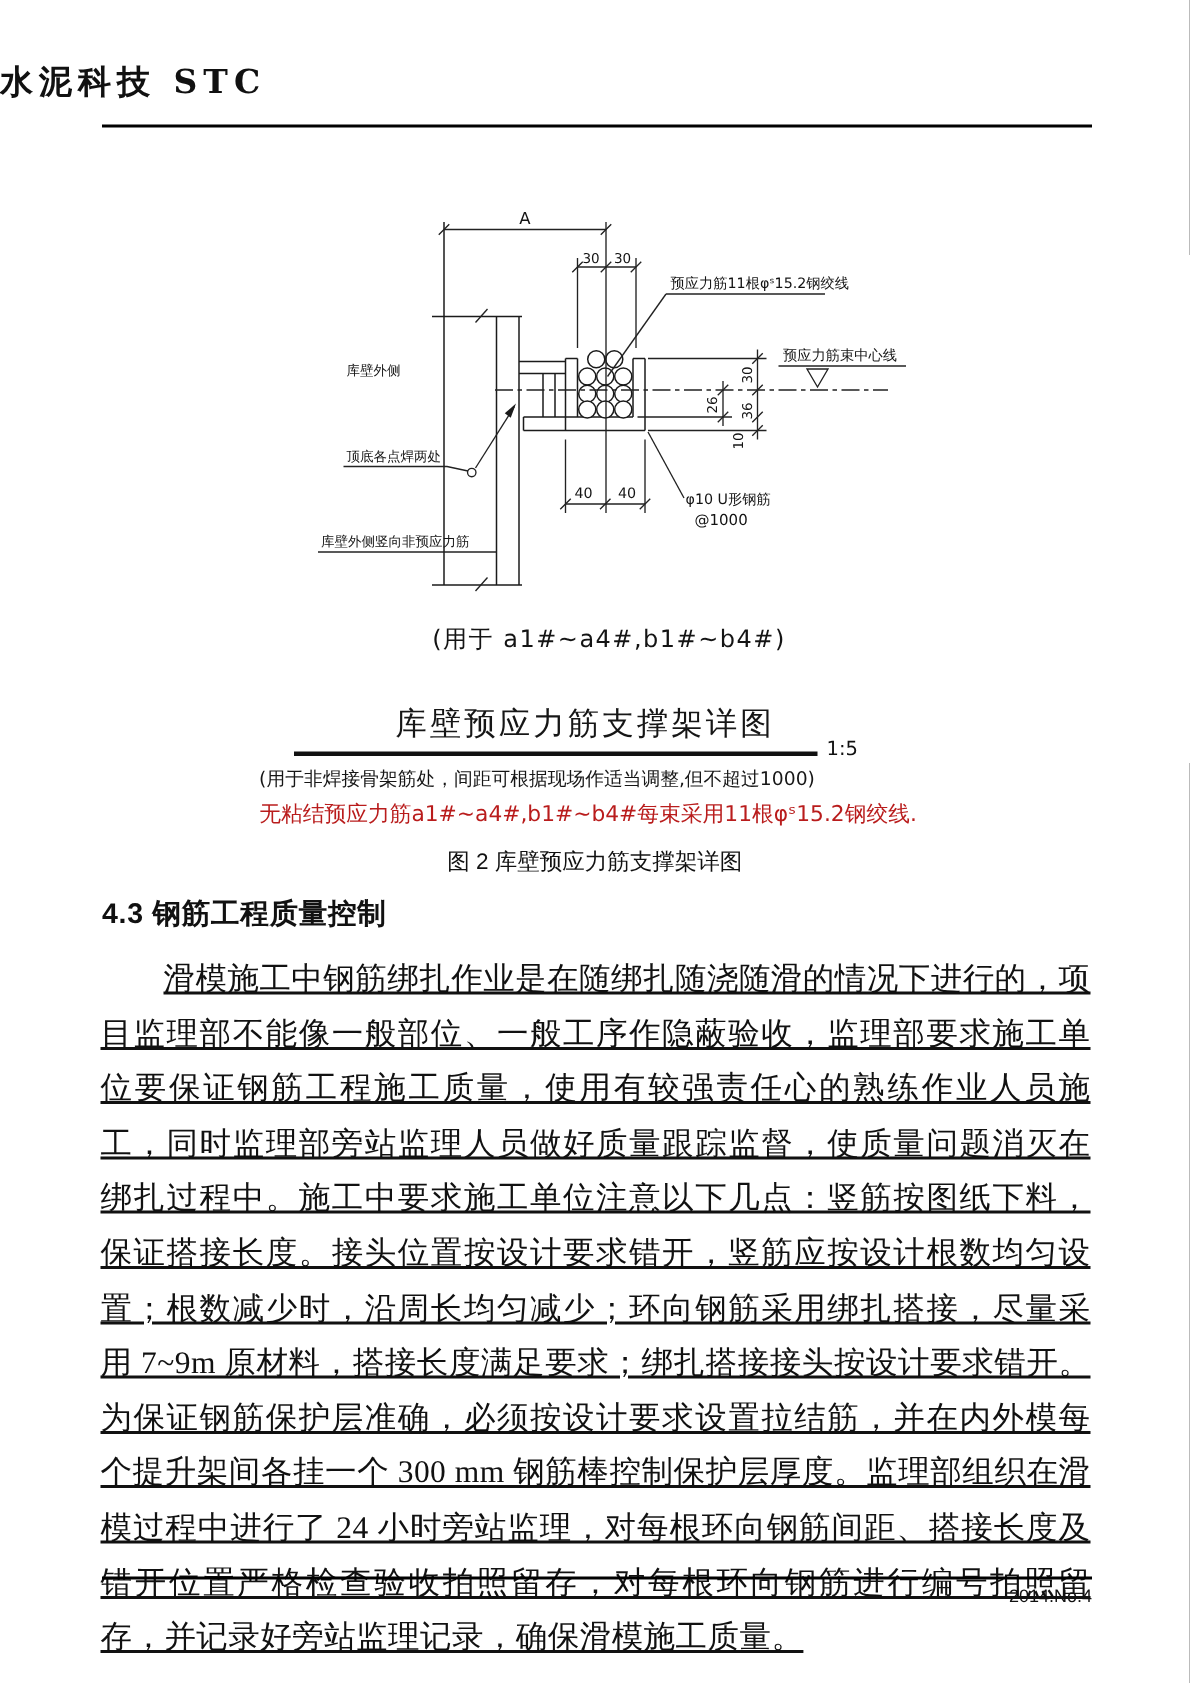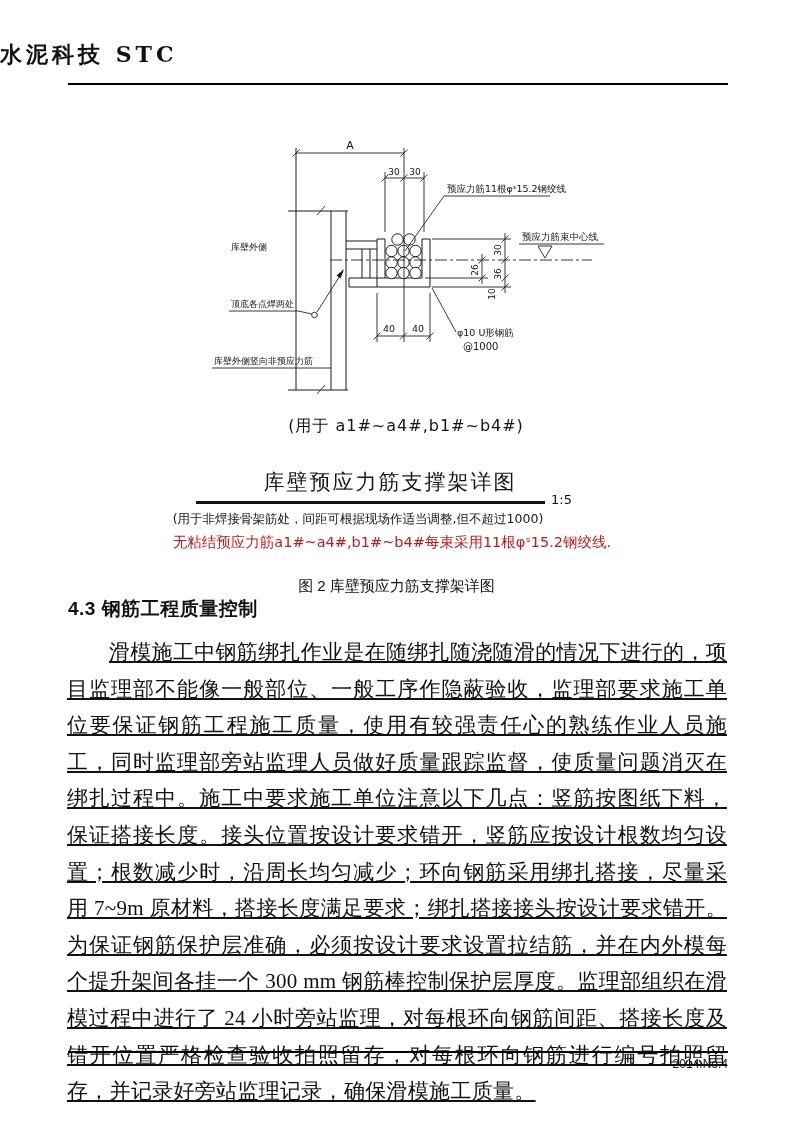--- a/index.html
+++ b/index.html
@@ -29,21 +29,21 @@
   .fig-note1{
     position:absolute;left:98px;top:511px;width:520px;text-align:center;
     font-size:12.5px;font-family:"DejaVu Sans", sans-serif;color:#161616;
   }
   .fig-note2{
     position:absolute;left:132px;top:533px;width:520px;text-align:center;
     font-size:14.5px;font-family:"DejaVu Sans", sans-serif;color:#b91c1c;
   }
   .fig-caption{
     position:absolute;left:0;top:565px;width:100%;text-align:center;
-    font-size:15px;font-family:"Liberation Sans", sans-serif;color:#111;margin-top:12px;
+    font-size:15px;font-family:"Liberation Sans", sans-serif;color:#111;
   }
   
   .sec-heading{
     position:absolute;left:68px;top:596px;
     font-size:19px;font-weight:bold;font-family:"Liberation Sans", sans-serif;
     letter-spacing:0.5px;
     text-align:center;
   }
   .body-par{
     position:absolute;left:67px;top:634px;width:660px;

